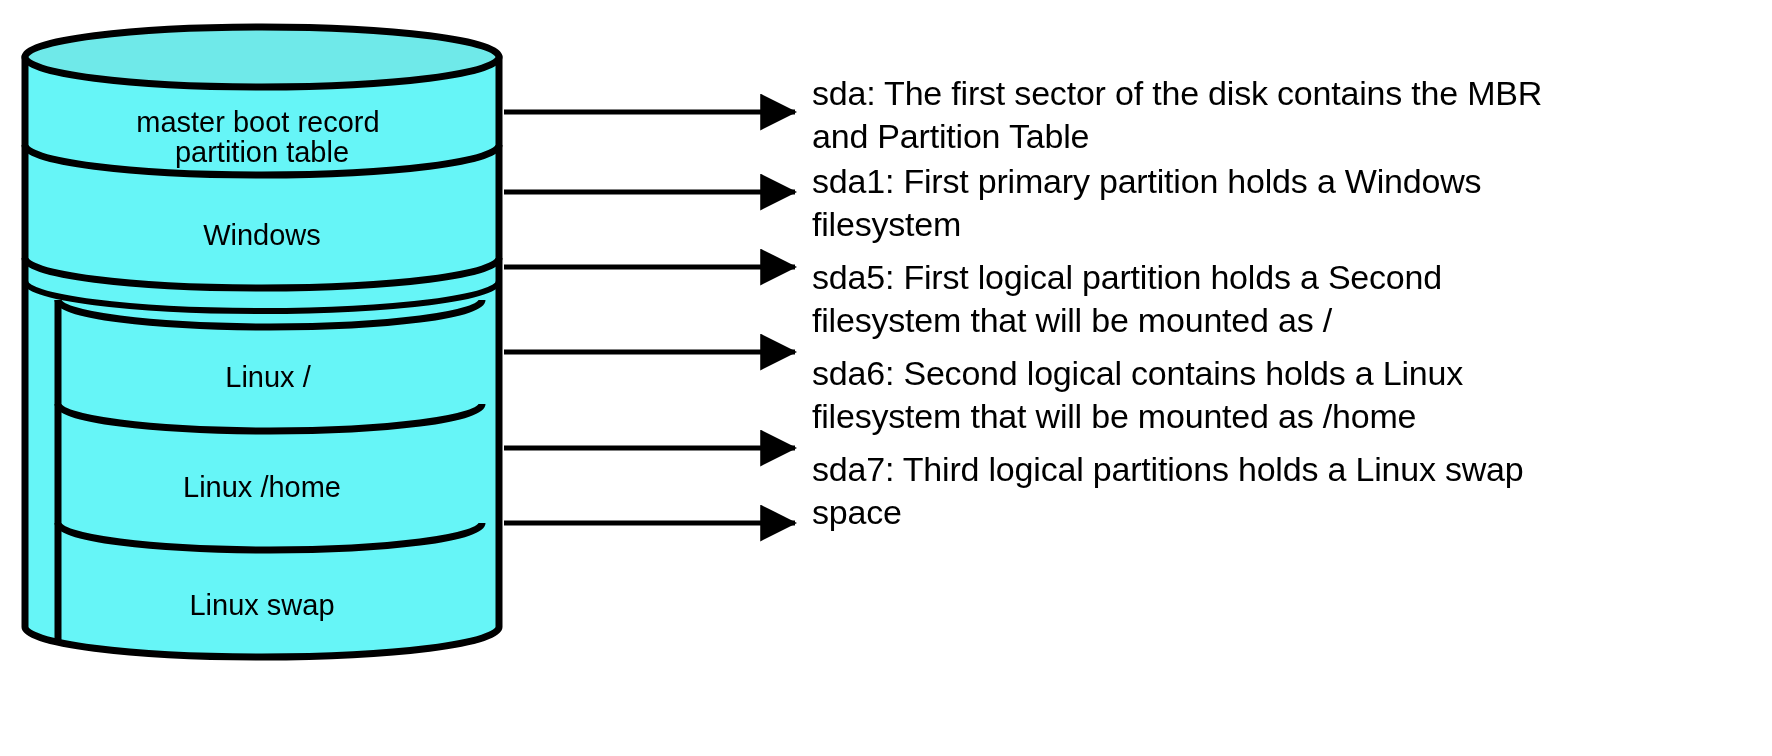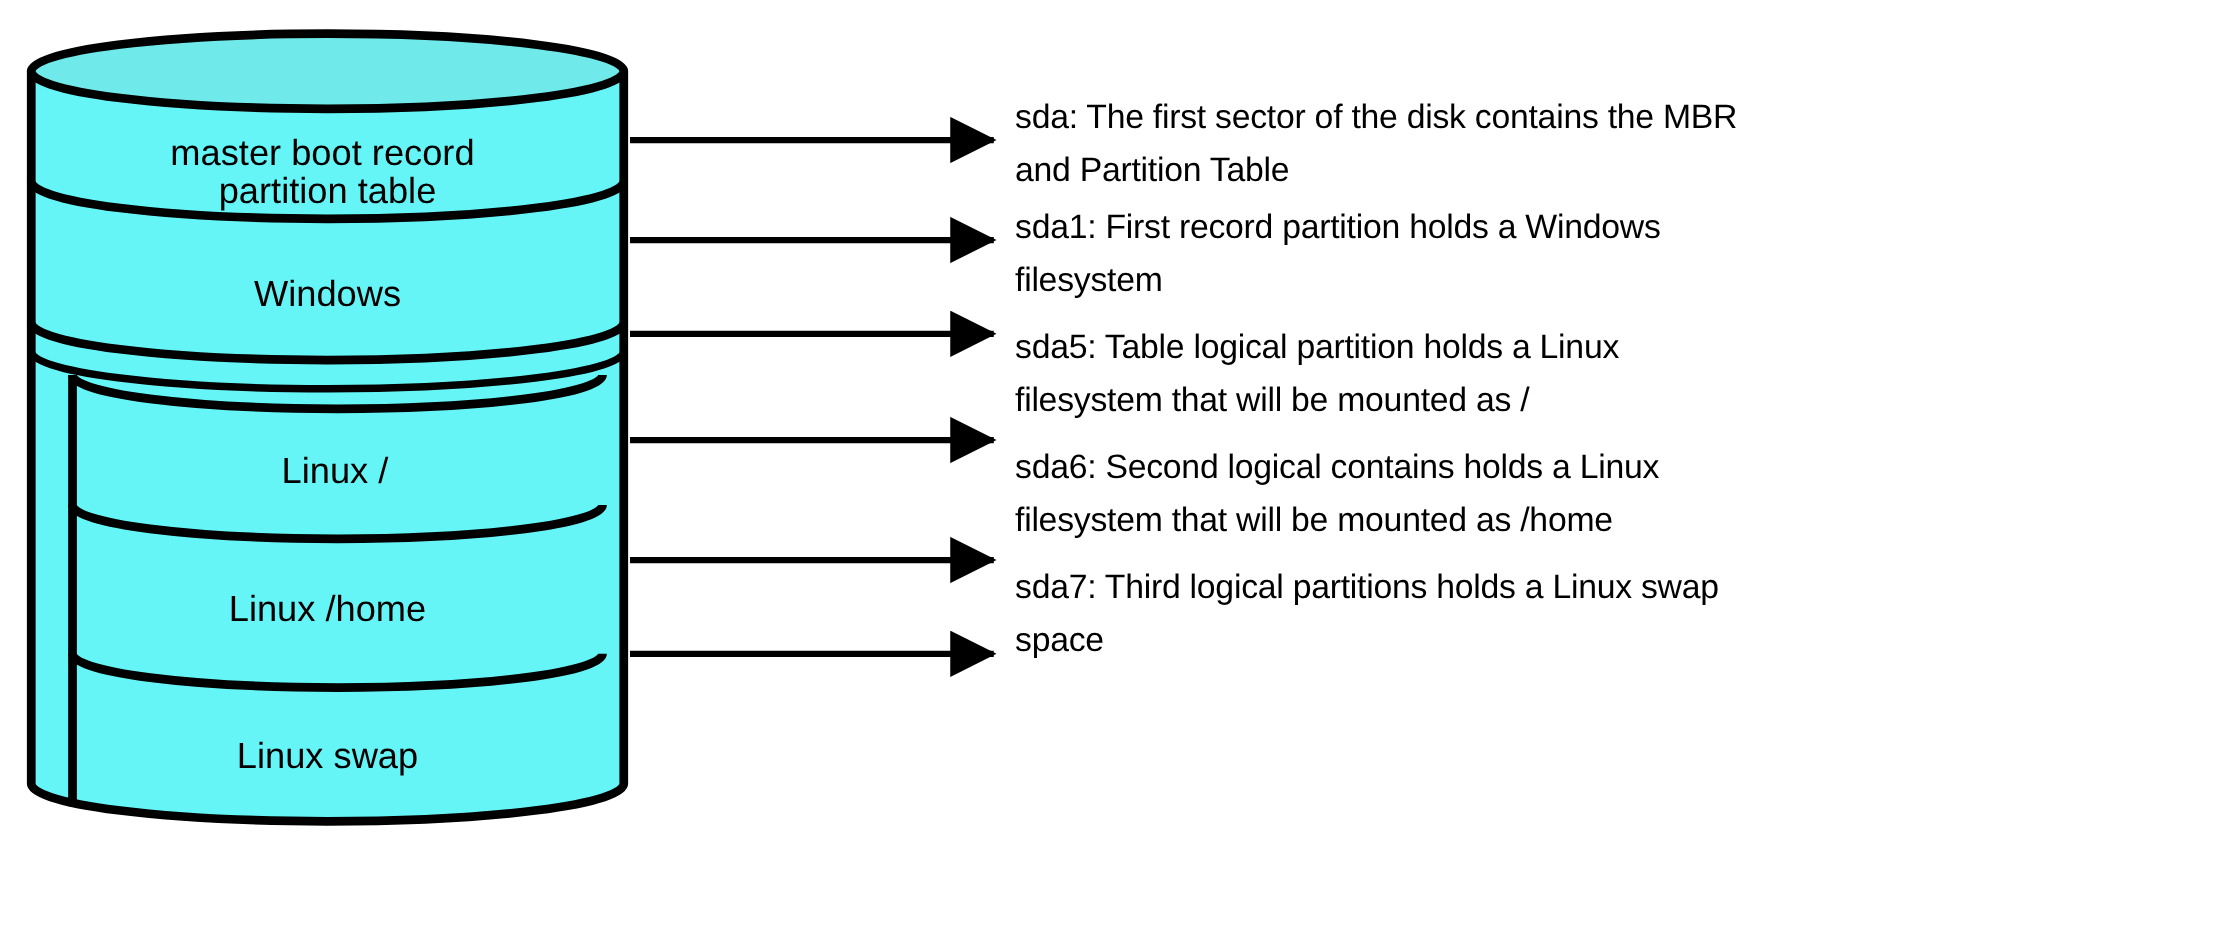--- a/index.html
+++ b/index.html
@@ -28,21 +28,21 @@
 
   
   #annotations{
     position:absolute;
     left:812px;
     top:72px;
     width:940px;
   }
   .anno{
     font-family:"Liberation Sans","DejaVu Sans",sans-serif;
-    font-size:27px;
+    font-size:34px;
     line-height:43px;
     color:#000;
     letter-spacing:-0.2px;
     white-space:pre-line;
   }
   .anno-0{margin-top:0px;}
   .anno-1{margin-top:2px;}
   .anno-2{margin-top:2px;}
   .anno-3{margin-top:10px;}
   .anno-4{margin-top:10px;}
@@ -101,23 +101,23 @@
       <line x1="504" y1="267" x2="795" y2="267" marker-end="url(#arrowhead)"></line>
       <line x1="504" y1="352" x2="795" y2="352" marker-end="url(#arrowhead)"></line>
       <line x1="504" y1="448" x2="795" y2="448" marker-end="url(#arrowhead)"></line>
       <line x1="504" y1="523" x2="795" y2="523" marker-end="url(#arrowhead)"></line>
     </g>
   </svg>
 
   <div id="annotations">
     <div class="anno anno-0">sda: The first sector of the disk contains the MBR
 and Partition Table</div>
-    <div class="anno anno-1">sda1: First record partition holds a Windows
+    <div class="anno anno-1">sda1: First primary partition holds a Windows
 filesystem</div>
-    <div class="anno anno-3">sda5: Table logical partition holds a Linux
+    <div class="anno anno-3">sda5: First logical partition holds a Second
 filesystem that will be mounted as /</div>
     <div class="anno anno-4">sda6: Second logical contains holds a Linux
 filesystem that will be mounted as /home</div>
     <div class="anno anno-5">sda7: Third logical partitions holds a Linux swap
 space</div>
   </div>
 
 </div>
 
 </body></html>

